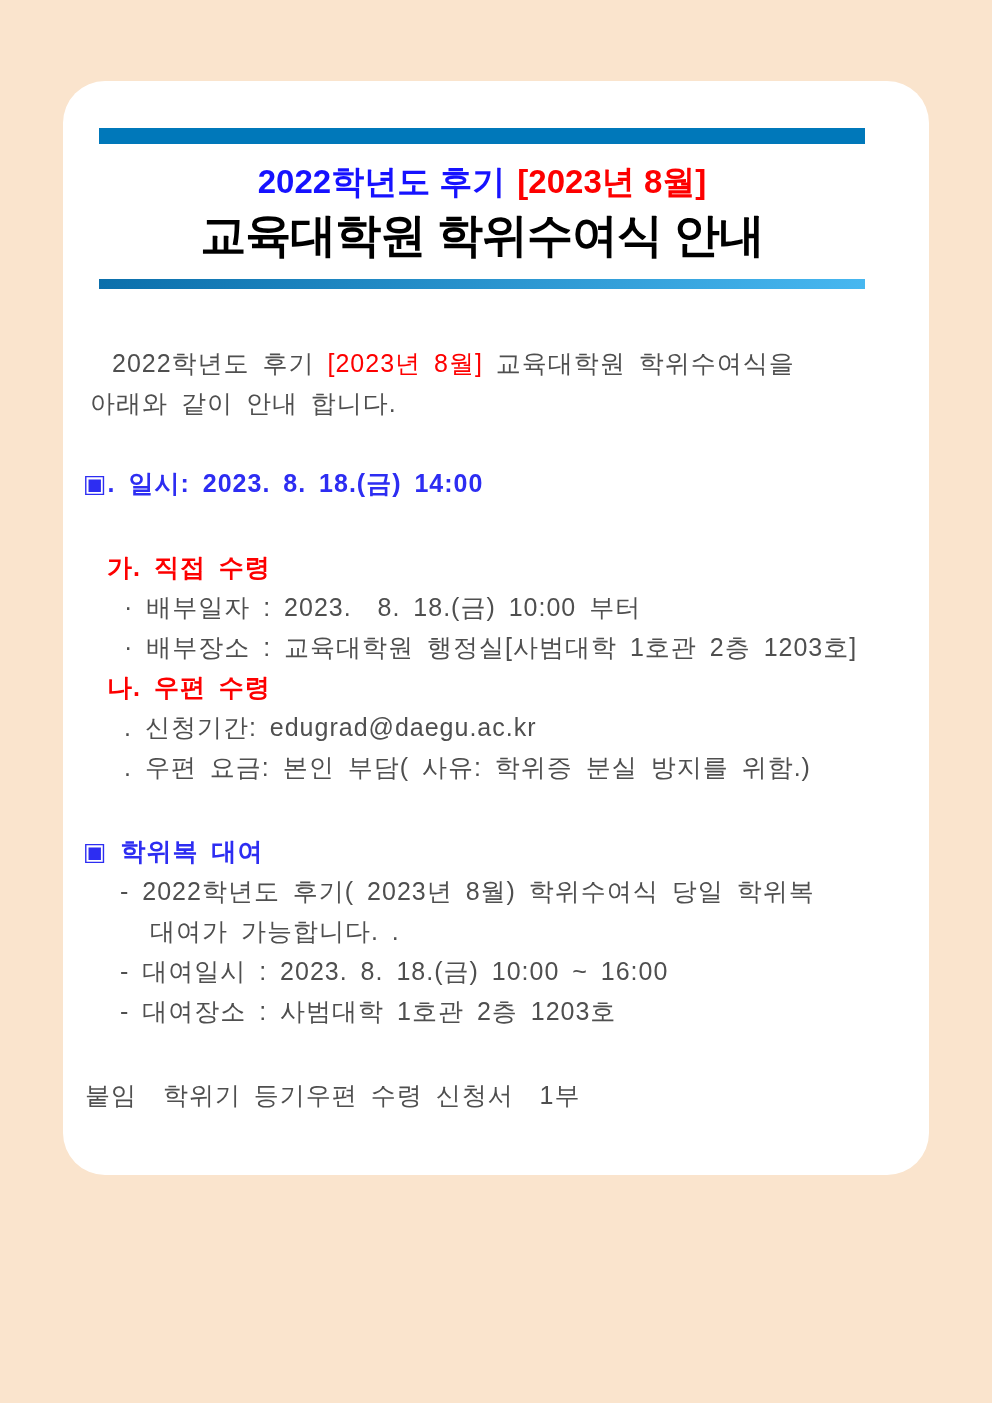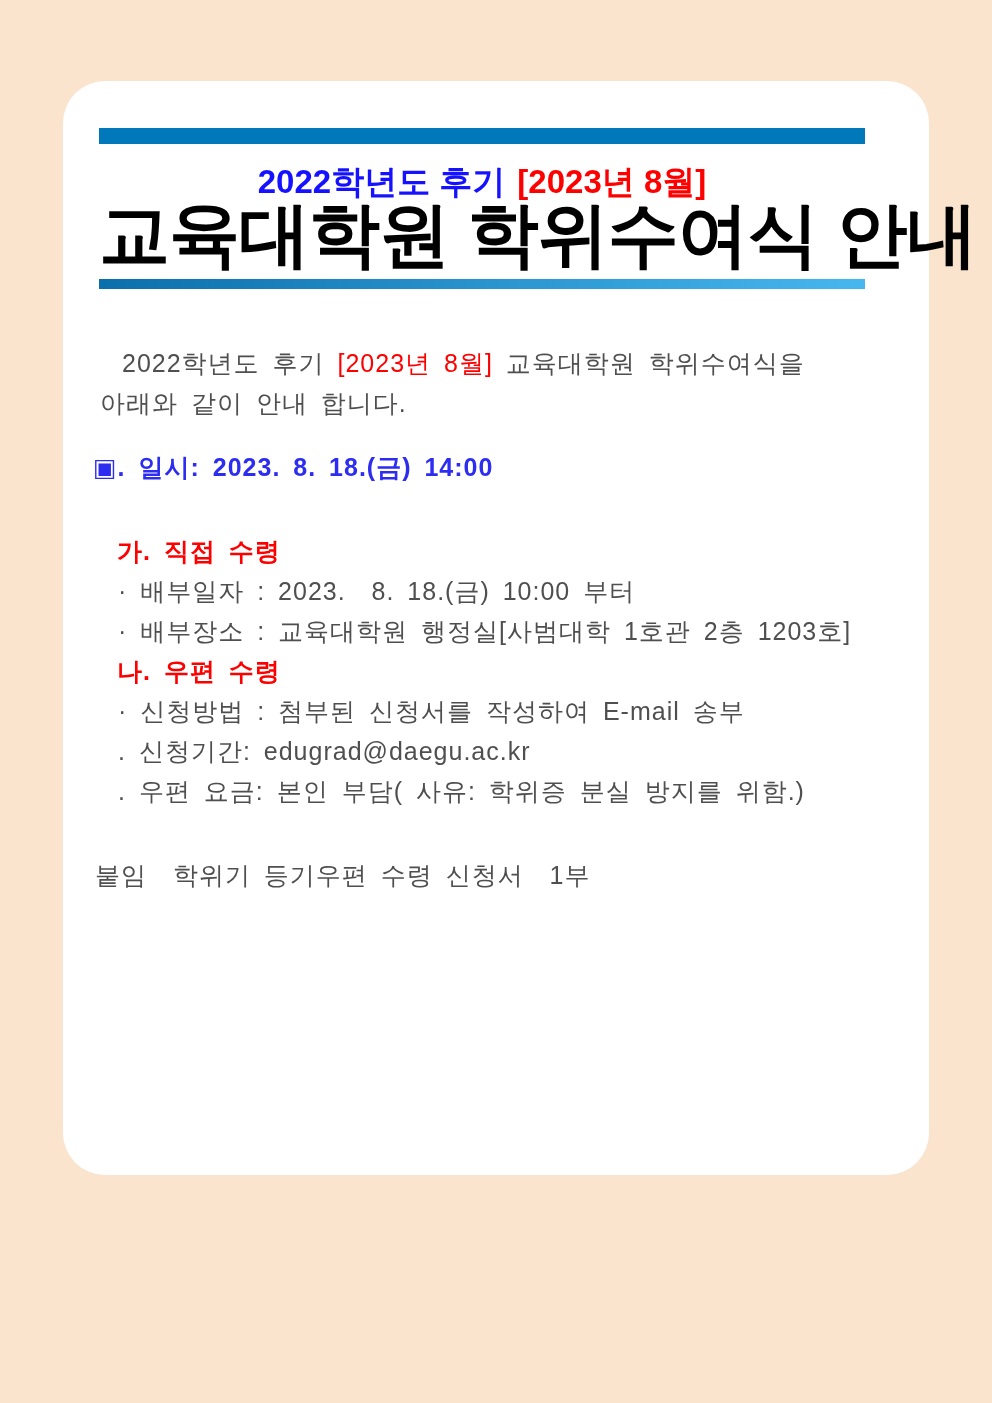--- a/index.html
+++ b/index.html
@@ -19,40 +19,40 @@
   }
   .header-wrap{ margin:47px 64px 0 36px; }
   .topbar{ height:16px; background:var(--bar-blue); }
   .subtitle{
     margin-top:16px; display:flex; justify-content:center; gap:12px;
     font-size:33px; font-weight:800; line-height:43px; letter-spacing:0px;
   }
   .subtitle .t-blue{ color:var(--title-blue); }
   .subtitle .t-red{ color:var(--red); }
   .main-title{
-    margin-top:2px; text-align:center; font-size:71px; font-weight:900;
+    margin-top:2px; text-align:center; font-size:46px; font-weight:900;
     color:var(--title-black); letter-spacing:-1px; line-height:60px; white-space:pre;
   }
   .gradbar{
     height:10px; margin-top:14px;
     background:linear-gradient(90deg, var(--grad-from) 0%, var(--grad-to) 100%);
   }
   .content{
-    padding:0 20px 0 30px; color:var(--body-gray); font-size:25px;
+    padding:0 20px 0 20px; color:var(--body-gray); font-size:25px;
   }
   .line{ white-space:pre; line-height:40px; letter-spacing:1px; word-spacing:5px; }
   .intro{ margin-top:54px; margin-left:7px; }
   .intro-indent{ padding-left:22px; }
   .red-inline{ color:var(--red); }
   .heading-blue{ color:var(--head-blue); font-weight:bold; }
-  .sec-when{ margin-top:24px; }
+  .sec-when{ margin-top:40px; }
   .venue{ color:var(--venue-gray); margin-left:37px; }
   .sec{ margin-top:44px; }
   .sub-red{ color:var(--red); font-weight:bold; margin-left:24px; }
-  .bullet{ margin-left:25px; }
+  .bullet{ margin-left:41px; }
   .gown-dash{ margin-left:37px; }
   .gown-cont{ margin-left:67px; }
   .attachment{ margin-top:44px; margin-left:2px; }
 </style>
 </head>
 <body>
 
 <div class="page">
   <div class="card">
 
@@ -75,23 +75,29 @@
 
       <div class="sec-when">
         <div class="line heading-blue">▣. 일시: 2023. 8. 18.(금) 14:00</div>
       </div>
 
       <div class="sec">
         <div class="line sub-red">가. 직접 수령</div>
         <div class="line bullet">· 배부일자 : 2023.  8. 18.(금) 10:00 부터</div>
         <div class="line bullet">· 배부장소 : 교육대학원 행정실[사범대학 1호관 2층 1203호]</div>
         <div class="line sub-red">나. 우편 수령</div>
-        <div class="line bullet">· 신청방법 : 첨부된 신청서를 작성하여 E-mail 송부</div>
         <div class="line bullet">. 신청기간: edugrad@daegu.ac.kr</div>
         <div class="line bullet">. 우편 요금: 본인 부담( 사유: 학위증 분실 방지를 위함.)</div>
       </div>
 
+      <div class="sec">
+        <div class="line heading-blue">▣ 학위복 대여</div>
+        <div class="line gown-dash">- 2022학년도 후기( 2023년 8월) 학위수여식 당일 학위복</div>
+        <div class="line gown-cont">대여가 가능합니다. .</div>
+        <div class="line gown-dash">- 대여일시 : 2023. 8. 18.(금) 10:00 ~ 16:00</div>
+        <div class="line gown-dash">- 대여장소 : 사범대학 1호관 2층 1203호</div>
+      </div>
 
       <div class="line attachment">붙임  학위기 등기우편 수령 신청서  1부</div>
 
     </div>
   </div>
 </div>
 
 </body></html>

